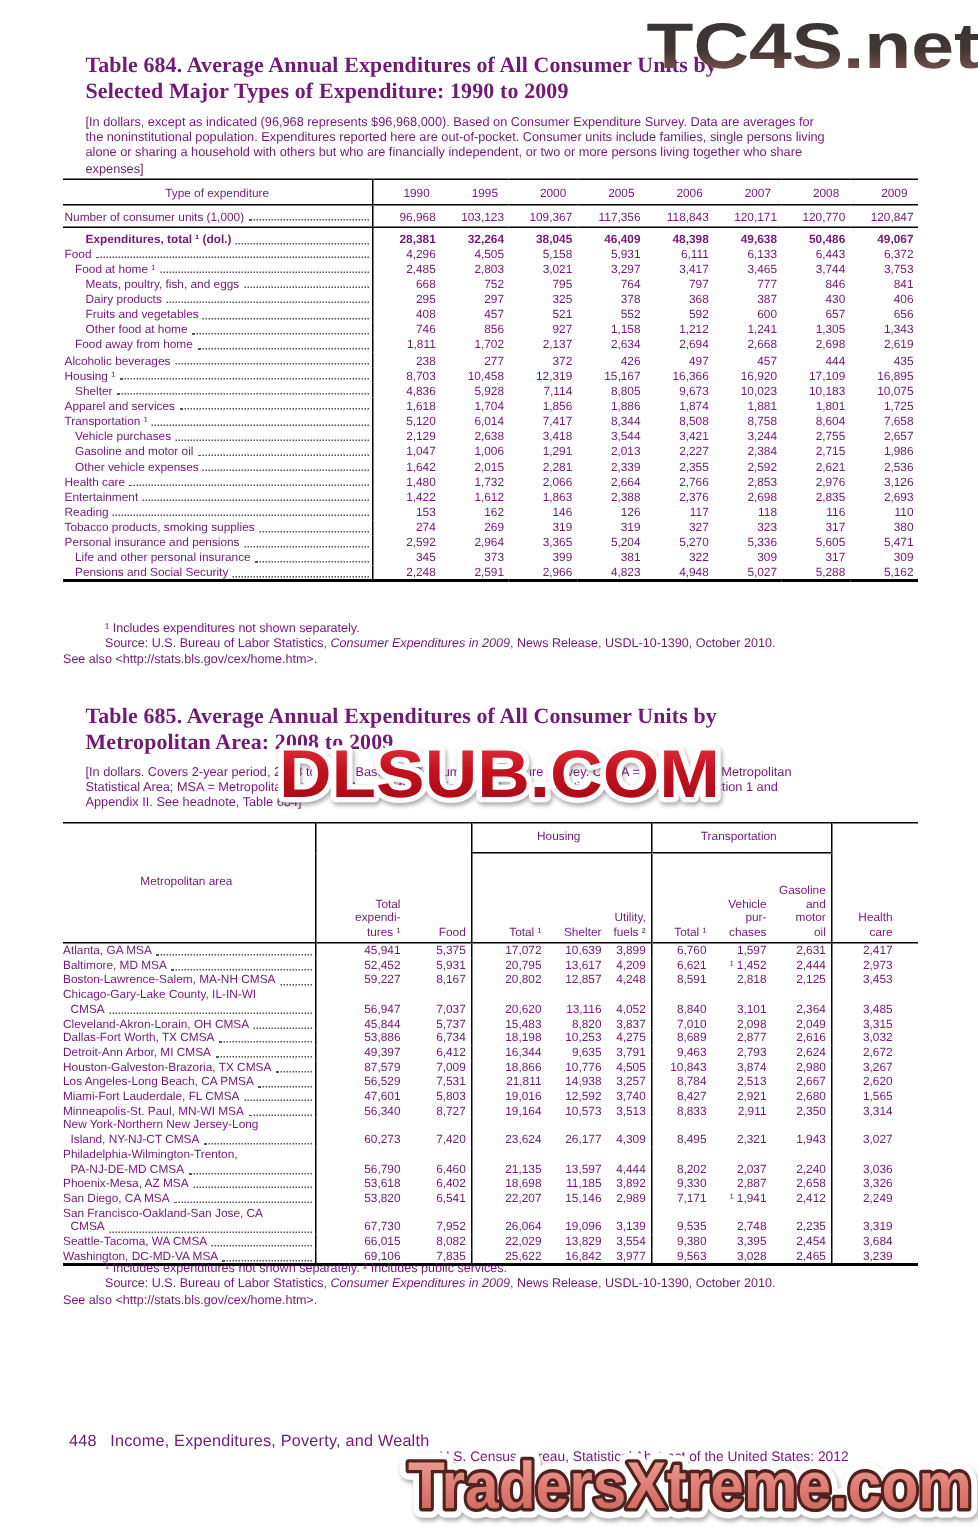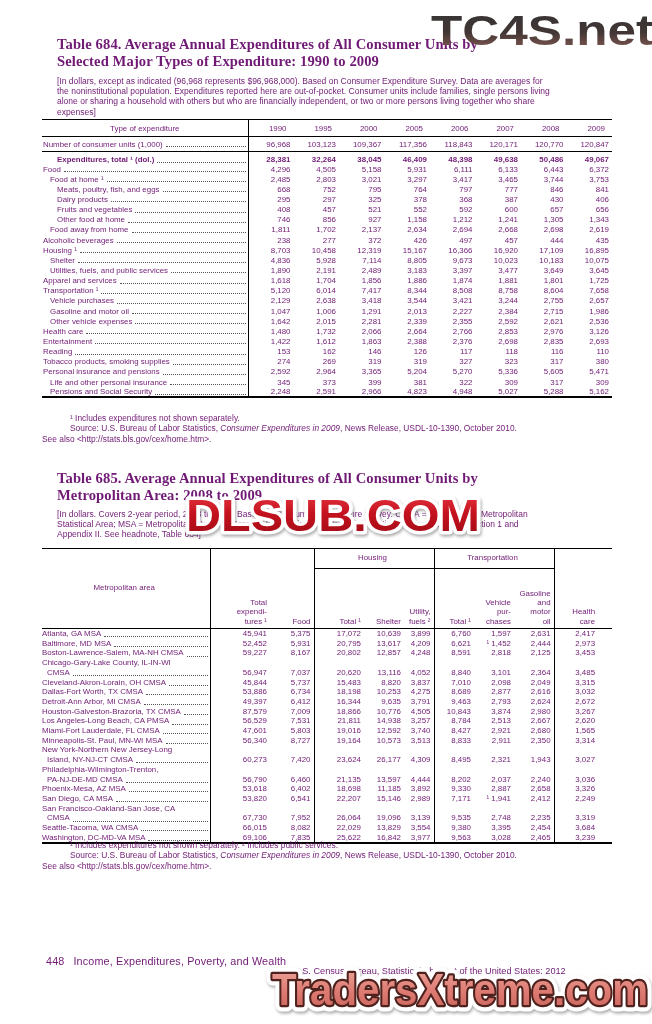--- a/index.html
+++ b/index.html
@@ -288,36 +288,20 @@
           <td class="num">7,114</td>
           <td class="num">8,805</td>
           <td class="num">9,673</td>
           <td class="num">10,023</td>
           <td class="num">10,183</td>
           <td class="num">10,075</td>
         </tr>
         <tr>
           <td class="stub">
             <div class="stub-flex">
-              <span class="lbl ind1">Utilities, fuels, and public services</span>
-              <span class="leader"></span>
-            </div>
-          </td>
-          <td class="num">1,890</td>
-          <td class="num">2,191</td>
-          <td class="num">2,489</td>
-          <td class="num">3,183</td>
-          <td class="num">3,397</td>
-          <td class="num">3,477</td>
-          <td class="num">3,649</td>
-          <td class="num">3,645</td>
-        </tr>
-        <tr>
-          <td class="stub">
-            <div class="stub-flex">
               <span class="lbl ind0">Apparel and services</span>
               <span class="leader"></span>
             </div>
           </td>
           <td class="num">1,618</td>
           <td class="num">1,704</td>
           <td class="num">1,856</td>
           <td class="num">1,886</td>
           <td class="num">1,874</td>
           <td class="num">1,881</td>

